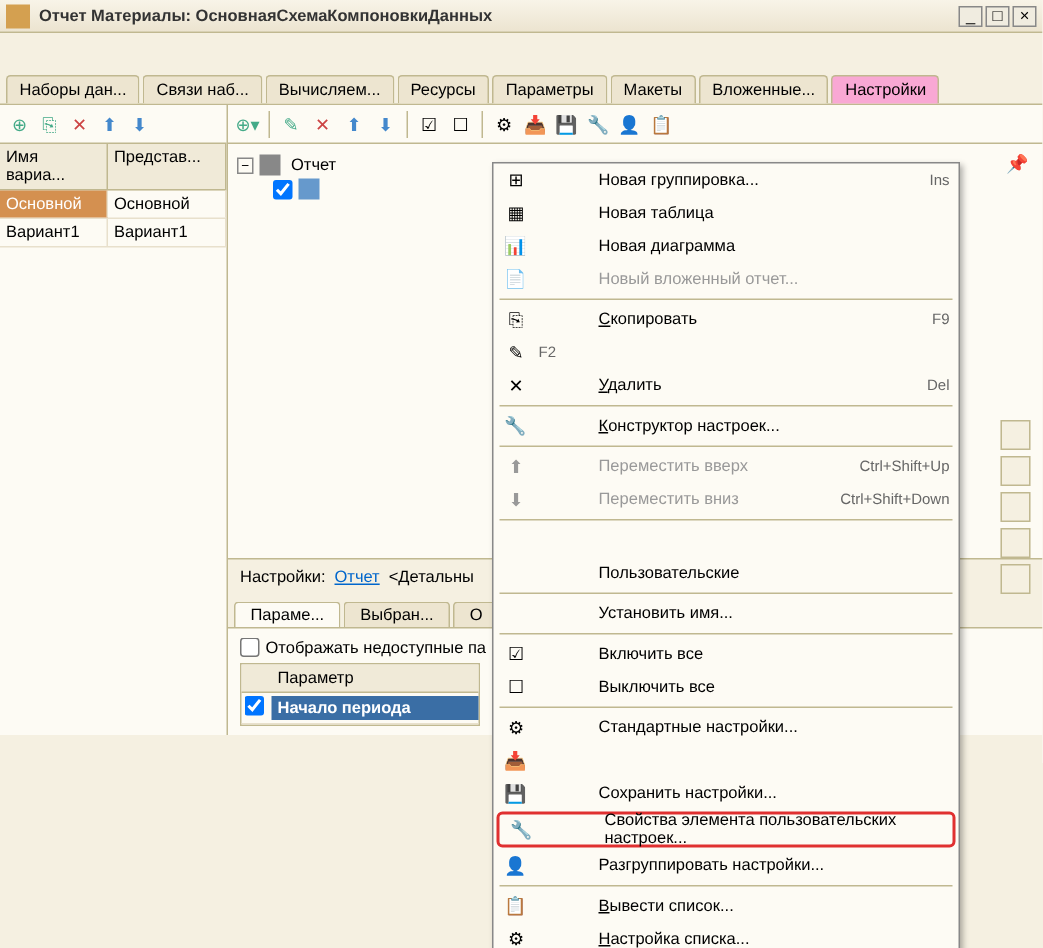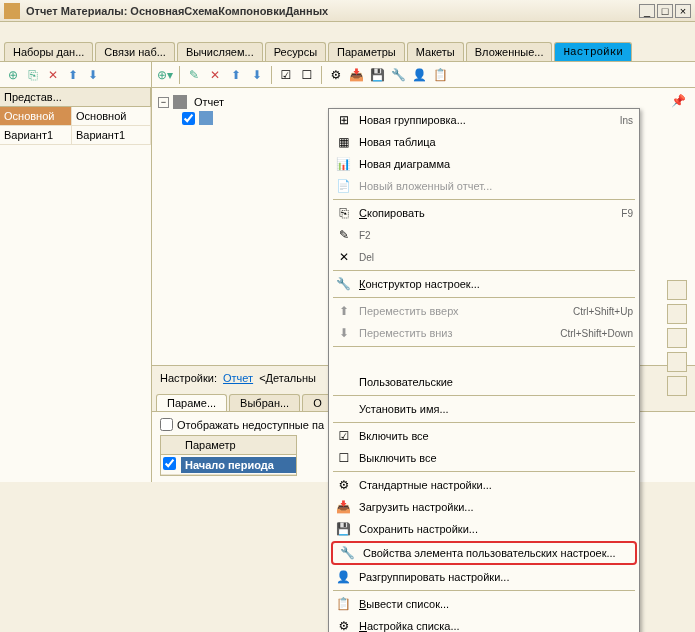--- a/index.html
+++ b/index.html
@@ -4,23 +4,23 @@
 <style>
 * { box-sizing: border-box; margin: 0; padding: 0; font-family: Tahoma, Arial, sans-serif; font-size: 11px; }
 body { background: #f5f0e1; width: 695px; height: 632px; overflow: hidden; position: relative; }
 
 .titlebar { height: 22px; background: linear-gradient(#f8f4e8, #ece4d0); border-bottom: 1px solid #c0b890; display: flex; align-items: center; padding: 0 4px; }
 .titlebar-icon { width: 16px; height: 16px; background: #d4a050; margin-right: 6px; }
 .titlebar-text { flex: 1; font-weight: bold; color: #333; }
 .titlebar-btns { display: flex; gap: 2px; }
 .titlebar-btn { width: 16px; height: 14px; border: 1px solid #888; background: #f0ece0; text-align: center; line-height: 12px; cursor: pointer; }
 
-.tabbar { height: 40px; display: flex; align-items: flex-end; padding: 2px 4px 0; gap: 2px; background: #f5f0e1; border-bottom: 1px solid #c0b890; }
+.tabbar { height: 28px; display: flex; align-items: flex-end; padding: 2px 4px 0; gap: 2px; background: #f5f0e1; border-bottom: 1px solid #c0b890; margin-top: 20px; }
 .tab { padding: 3px 8px; background: #ede5d0; border: 1px solid #c0b890; border-bottom: none; border-radius: 3px 3px 0 0; cursor: pointer; white-space: nowrap; }
-.tab.active { background: #0ea5e9; font-family: Liberation Mono, monospace; }
+.tab.active { background: #f9a8d4; }
 .tbtn { width: 18px; height: 18px; display: inline-flex; align-items: center; justify-content: center; cursor: pointer; border-radius: 2px; }
 .tsep { width: 1px; height: 18px; background: #c0b890; margin: 0 2px; }
 
 .main { display: flex; height: 420px; }
 .left-pane { width: 152px; border-right: 1px solid #c0b890; background: #fdfbf4; }
 .left-toolbar { height: 26px; display: flex; align-items: center; padding: 0 4px; gap: 2px; border-bottom: 1px solid #c0b890; }
 .left-grid-header { display: flex; background: #f0ead8; border-bottom: 1px solid #c0b890; }
 .lgh-cell { padding: 3px 4px; border-right: 1px solid #c0b890; }
 .lgh-cell:first-child { width: 72px; }
 .lgh-cell:last-child { flex: 1; }
@@ -45,36 +45,36 @@
 
 .settings-bar { height: 24px; display: flex; align-items: center; padding: 0 8px; border-top: 1px solid #c0b890; background: #f5f0e1; gap: 6px; }
 .settings-link { color: #0066cc; text-decoration: underline; cursor: pointer; }
 
 .bottom-tabs { height: 22px; display: flex; align-items: flex-end; padding: 0 4px; gap: 2px; background: #f5f0e1; }
 .btab { padding: 2px 10px; background: #ede5d0; border: 1px solid #c0b890; border-bottom: none; border-radius: 3px 3px 0 0; cursor: pointer; }
 .btab.active { background: #fdfbf4; }
 
 .params-area { padding: 6px 8px; background: #fdfbf4; border-top: 1px solid #c0b890; }
 .params-check-row { display: flex; align-items: center; gap: 4px; margin-bottom: 4px; }
-.params-grid { border: 1px solid #c0b890; width: 137px; }
+.params-grid { border: 1px solid #c0b890; width: 160px; }
 .pg-header { background: #f0ead8; padding: 3px 4px; border-bottom: 1px solid #c0b890; display: flex; }
 .pg-header span:first-child { width: 20px; }
 .pg-row { display: flex; align-items: center; border-bottom: 1px solid #e8e0cc; }
 .pg-chk { width: 20px; padding: 2px; }
 .pg-val { flex: 1; padding: 2px 4px; font-weight: bold; }
 .pg-row.sel .pg-val { background: #3a6ea5; color: #fff; }
 
 .side-toolbar { position: absolute; right: 4px; top: 280px; width: 24px; display: flex; flex-direction: column; gap: 4px; }
 .side-btn { width: 20px; height: 20px; border: 1px solid #c0b890; background: #f5f0e1; cursor: pointer; }
 
 .context-menu { position: absolute; left: 328px; top: 108px; width: 312px; background: #fdfbf4; border: 1px solid #888; box-shadow: 2px 2px 4px rgba(0,0,0,0.3); z-index: 100; }
 .cm-item { display: flex; align-items: center; height: 22px; padding: 0 6px; cursor: pointer; }
 .cm-item.disabled { color: #999; cursor: default; }
 .cm-icon { width: 18px; height: 16px; margin-right: 6px; display: flex; align-items: center; justify-content: center; }
-.cm-label { flex: 1; }
+.cm-label { flex: 1; margin-left: 40px; }
 .cm-shortcut { color: #666; font-size: 10px; }
 .cm-sep { height: 1px; background: #c0b890; margin: 2px 4px; }
 .cm-item.highlighted { border: 2px solid #e03030; border-radius: 4px; margin: 1px 2px; height: 24px; }
 
 .ico { font-size: 12px; }
 </style>
 </head>
 <body>
 
 <div class="titlebar">
@@ -101,20 +101,21 @@
 <div class="main">
   <div class="left-pane">
     <div class="left-toolbar">
       <span class="tbtn ico" style="color:#4a8">⊕</span>
       <span class="tbtn ico" style="color:#4a8">⎘</span>
       <span class="tbtn ico" style="color:#c44">✕</span>
       <span class="tbtn ico" style="color:#48c">⬆</span>
       <span class="tbtn ico" style="color:#48c">⬇</span>
     </div>
     <div class="left-grid-header">
+      <div class="lgh-cell">Имя вариа...</div>
       <div class="lgh-cell">Представ...</div>
     </div>
     <div id="left-rows">
         <div class="left-row selected">
           <div class="lr-cell">Основной</div>
           <div class="lr-cell">Основной</div>
         </div>
         <div class="left-row">
           <div class="lr-cell">Вариант1</div>
           <div class="lr-cell">Вариант1</div>
@@ -221,20 +222,21 @@
       <span class="cm-icon ico">⎘</span>
       <span class="cm-label"><u>С</u>копировать</span>
       <span class="cm-shortcut">F9</span>
     </div>
     <div class="cm-item">
       <span class="cm-icon ico">✎</span>
       <span class="cm-shortcut">F2</span>
     </div>
     <div class="cm-item">
       <span class="cm-icon ico">✕</span>
+      <span class="cm-label"><u>У</u>далить</span>
       <span class="cm-shortcut">Del</span>
     </div>
     <div class="cm-sep"></div>
     <div class="cm-item">
       <span class="cm-icon ico">🔧</span>
       <span class="cm-label"><u>К</u>онструктор настроек...</span>
       <span class="cm-shortcut"></span>
     </div>
     <div class="cm-sep"></div>
     <div class="cm-item disabled">
@@ -275,21 +277,20 @@
       <span class="cm-shortcut"></span>
     </div>
     <div class="cm-sep"></div>
     <div class="cm-item">
       <span class="cm-icon ico">⚙</span>
       <span class="cm-label">Стандартные настройки...</span>
       <span class="cm-shortcut"></span>
     </div>
     <div class="cm-item">
       <span class="cm-icon ico">📥</span>
-      <span class="cm-label">Загрузить настройки...</span>
       <span class="cm-shortcut"></span>
     </div>
     <div class="cm-item">
       <span class="cm-icon ico">💾</span>
       <span class="cm-label">Сохранить настройки...</span>
       <span class="cm-shortcut"></span>
     </div>
     <div class="cm-item highlighted">
       <span class="cm-icon ico">🔧</span>
       <span class="cm-label">Свойства элемента пользовательских настроек...</span>

